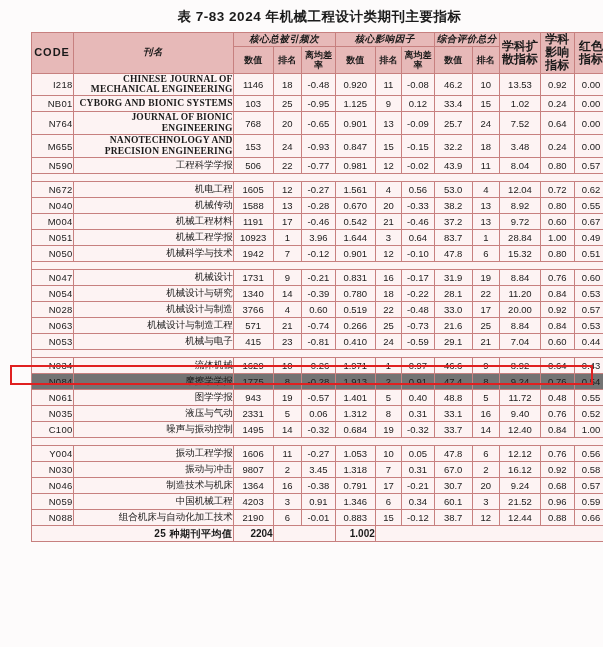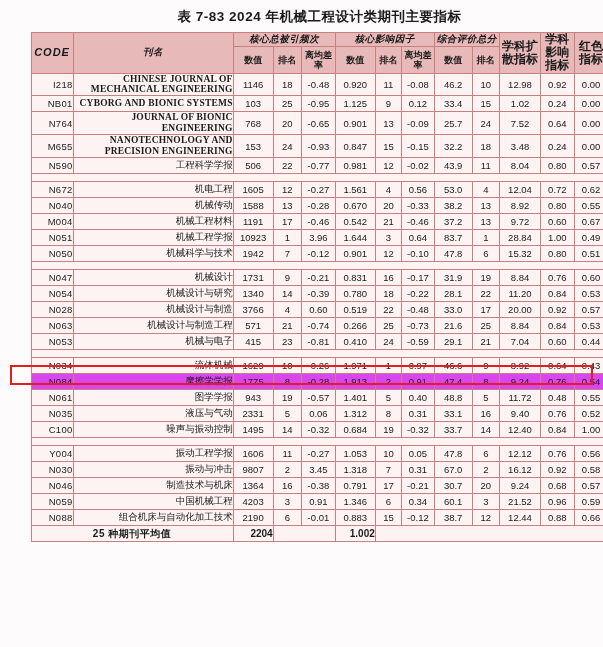--- a/index.html
+++ b/index.html
@@ -49,21 +49,20 @@
     padding: 2px 0;
   }
   thead th.grp {
     font-size: 9.5px;
     letter-spacing: 0.5px;
     font-style: italic;
   }
   thead th.code {
     font-size: 11px;
     letter-spacing: 1px;
-    font-style: italic;
   }
   thead th.sub {
     font-size: 9px;
     font-weight: bold;
   }
   thead th.vert {
     font-size: 12px;
     line-height: 1.1;
   }
   tbody td {
@@ -94,35 +93,34 @@
   }
   tr.spacer td {
     height: 7px;
     border-left: 1px solid #c7807f;
     border-right: 1px solid #c7807f;
     border-top: none;
     border-bottom: none;
     background: #fdf3f3;
   }
   tr.highlight td {
-    background: #d946ef;
+    background: #737373;
   }
   .hl-box {
     position: absolute;
     border: 2px solid #e02020;
     box-sizing: border-box;
     pointer-events: none;
   }
   tr.total td {
     font-weight: bold;
     font-size: 10px;
     text-align: right;
   }
   tr.total td.tname {
-    text-align: center;
     letter-spacing: 0.5px;
     margin-top: 43px;
   }
 </style>
 </head>
 <body>
 
 <div class="page">
 
   <div class="title">表 7-83    2024 年机械工程设计类期刊主要指标</div>
@@ -170,21 +168,21 @@
           <td class="code">I218</td>
           <td class="name en">CHINESE JOURNAL OF MECHANICAL ENGINEERING</td>
           <td class="num">1146</td>
           <td class="num">18</td>
           <td class="num">-0.48</td>
           <td class="num">0.920</td>
           <td class="num">11</td>
           <td class="num">-0.08</td>
           <td class="num">46.2</td>
           <td class="num">10</td>
-          <td class="num">12.98</td>
+          <td class="num">13.53</td>
           <td class="num">0.92</td>
           <td class="num">0.00</td>
         </tr>
         <tr>
           <td class="code">NB01</td>
           <td class="name en">CYBORG AND BIONIC SYSTEMS</td>
           <td class="num">103</td>
           <td class="num">25</td>
           <td class="num">-0.95</td>
           <td class="num">1.125</td>

